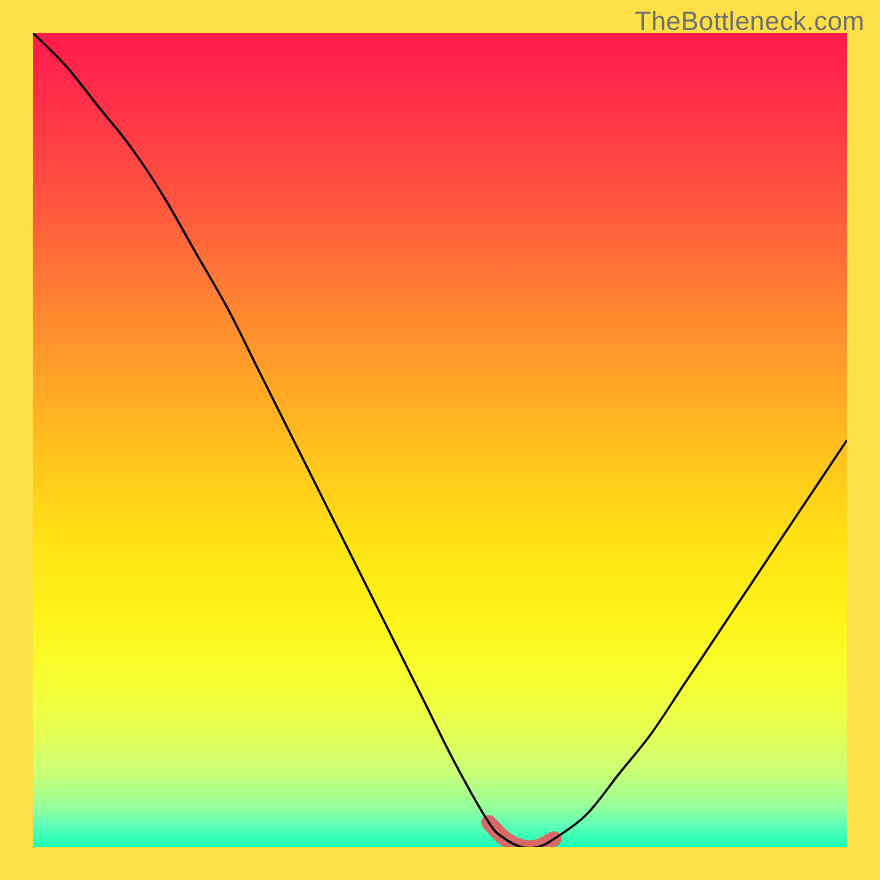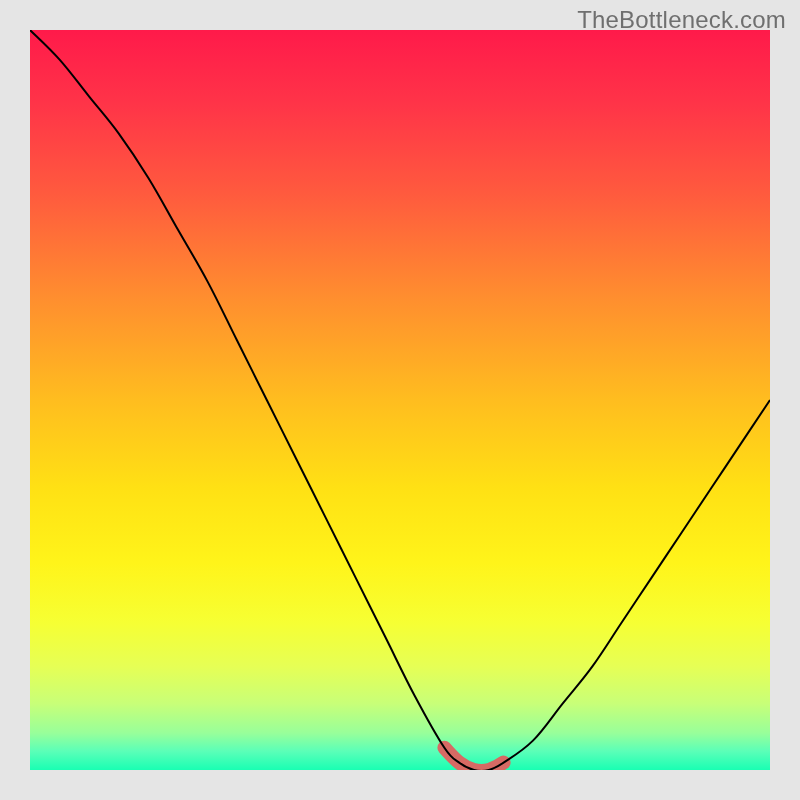--- a/index.html
+++ b/index.html
@@ -8,21 +8,21 @@
     width: 800px;
     height: 800px;
     background: #000;
     overflow: hidden;
     font-family: Arial, Helvetica, sans-serif;
   }
   .frame {
     position: relative;
     width: 800px;
     height: 800px;
-    background: #e5e5e5;
+    background: #fde047;
   }
   .plot-area {
     position: absolute;
     left: 30px;
     top: 30px;
     width: 740px;
     height: 740px;
     overflow: hidden;
   }
   .watermark {

